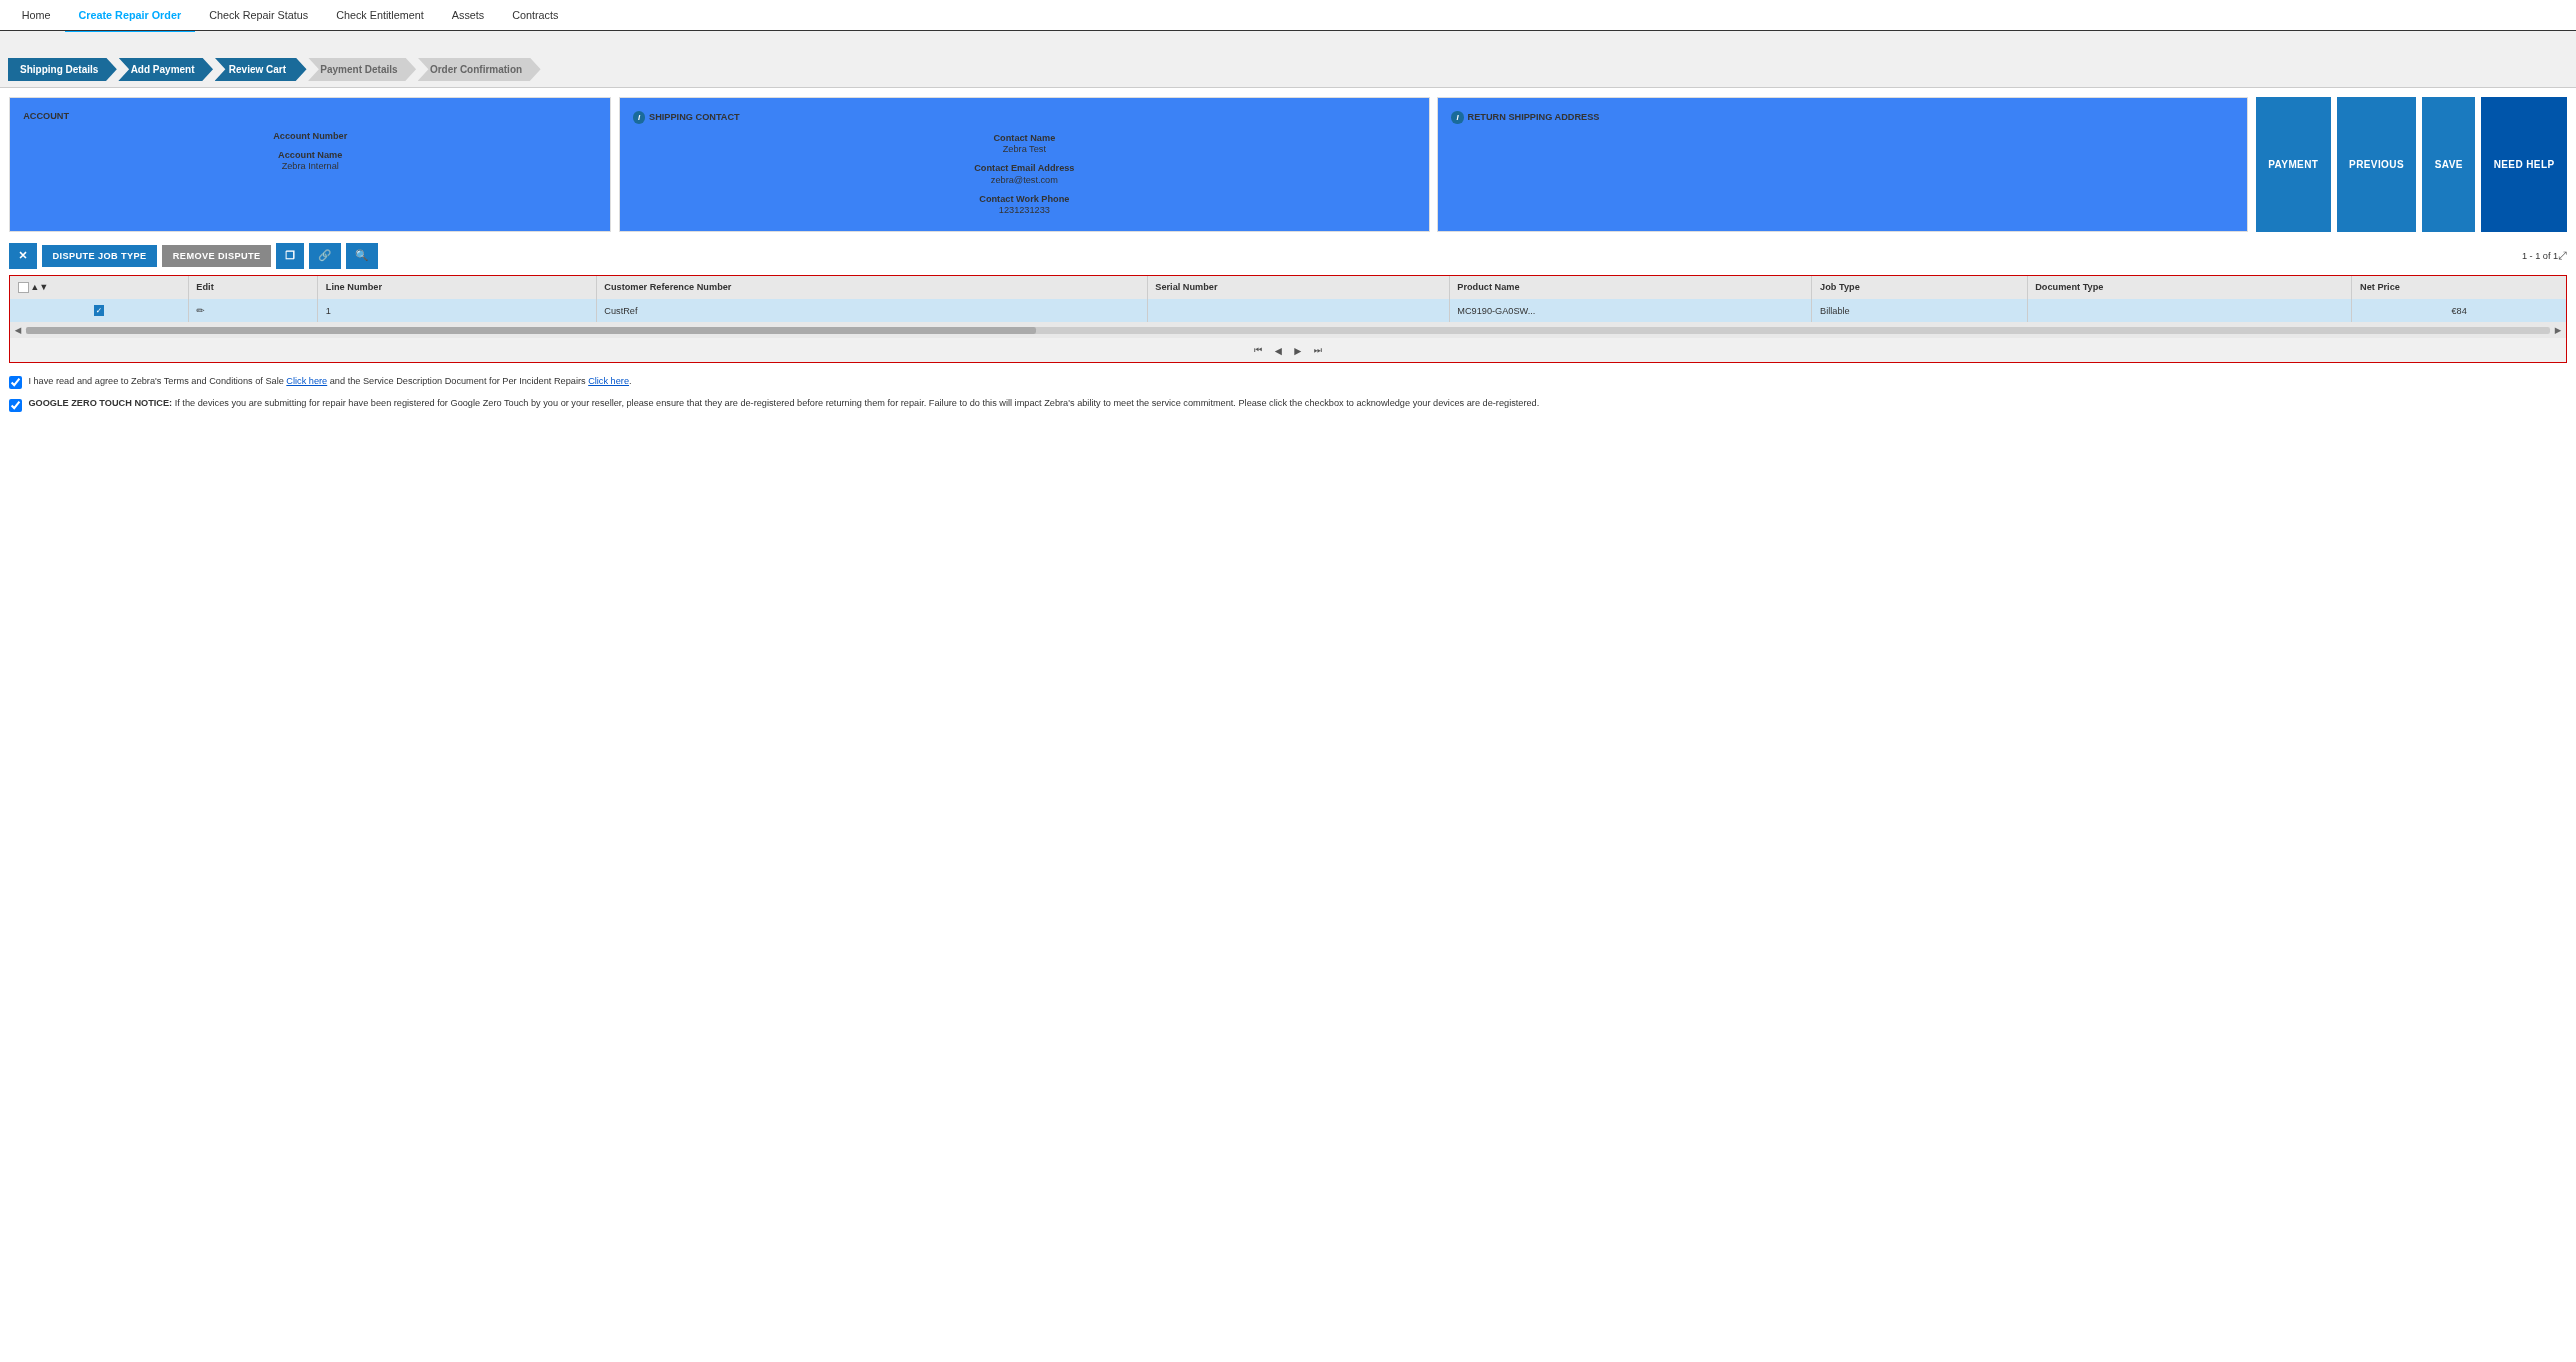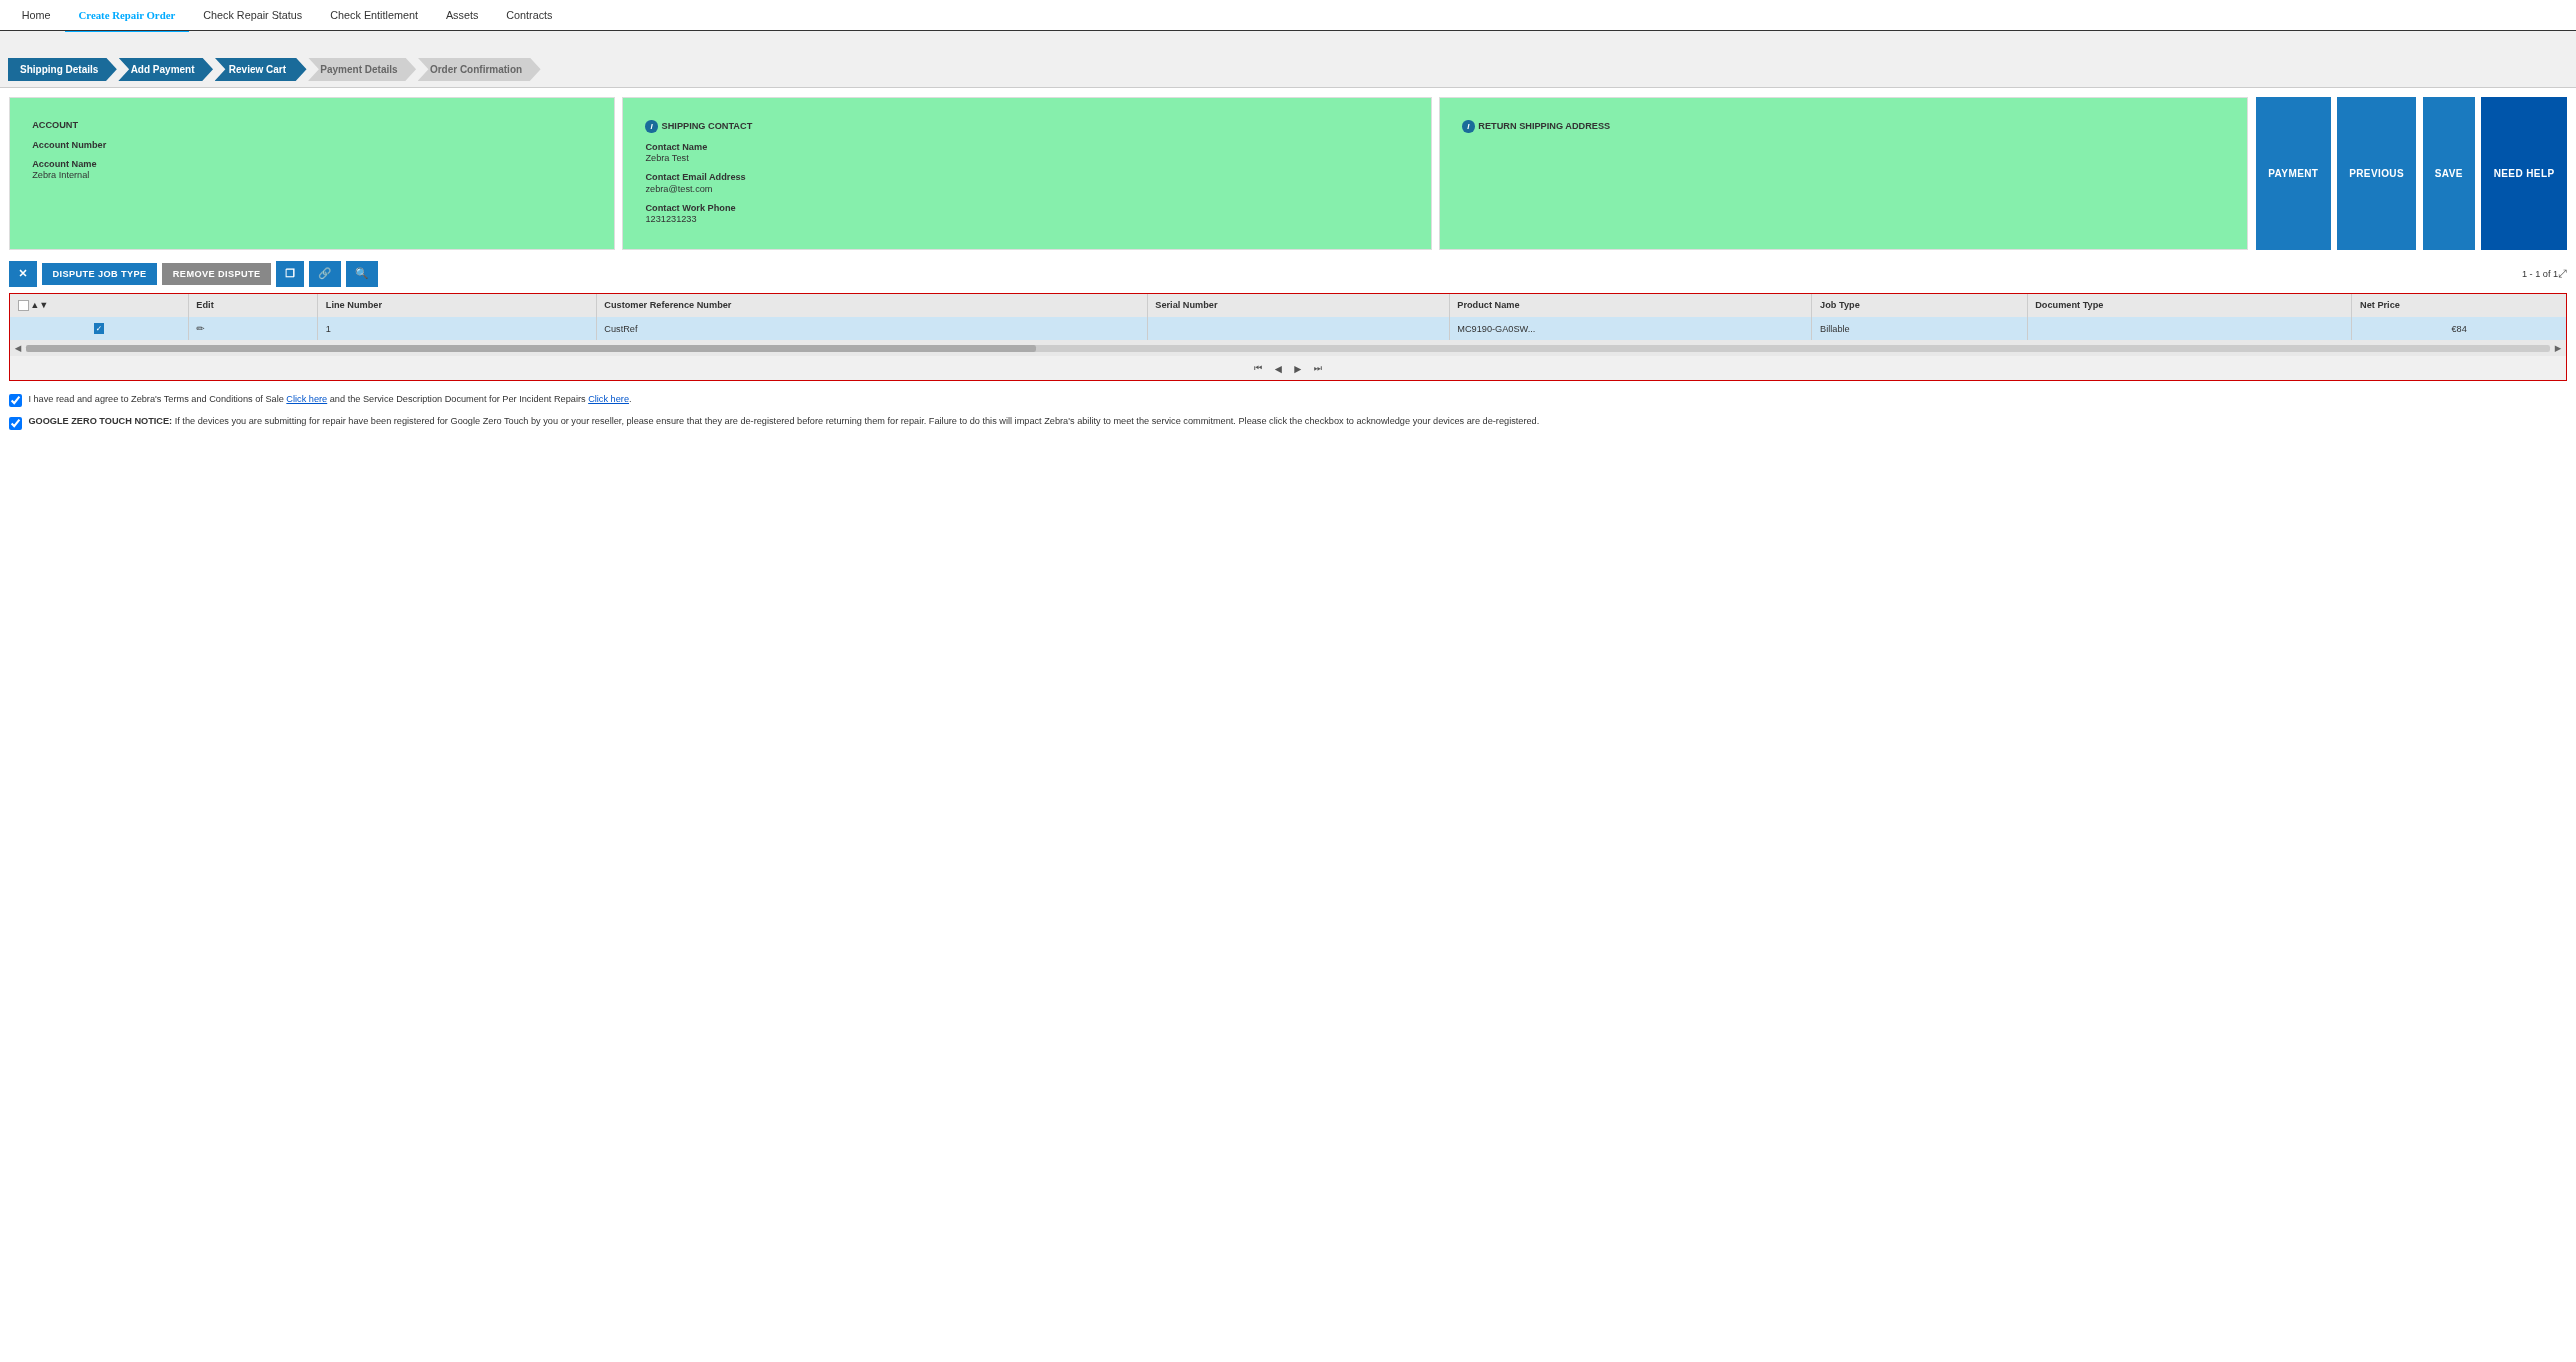--- a/index.html
+++ b/index.html
@@ -18,21 +18,20 @@
       text-decoration: none;
       color: #333;
       font-size: 10.8px;
       display: block;
     }
     .top-nav a.active {
       color: #00aaff;
       border-bottom: 1.5px solid #00aaff;
       font-weight: bold;
       margin-bottom: -1.5px;
-      font-family: Liberation Serif, serif;
     }
 
     
     .steps {
       display: flex;
       align-items: stretch;
       padding: 6.2px 7.7px;
       background: #f0f0f0;
       border-bottom: 0.8px solid #ccc;
       gap: 1.5px;
@@ -67,24 +66,25 @@
       padding: 9.2px;
     }
 
     
     .info-panels {
       display: flex;
       gap: 7.7px;
       margin-bottom: 10.8px;
     }
     .info-panel {
-      background: #86efac;
+      background: #3b82f6;
       border: 0.8px solid #ddd;
-      padding: 22px;
+      padding: 13px;
       flex: 1;
+      text-align: center;
     }
     .info-panel.account-panel { flex: 1.1; }
     .info-panel.shipping-panel { flex: 1.5; }
     .info-panel.return-panel { flex: 1.5; }
     .info-panel h3 {
       font-size: 9.2px;
       font-weight: bold;
       color: #333;
       margin-bottom: 9.2px;
       text-transform: uppercase;

